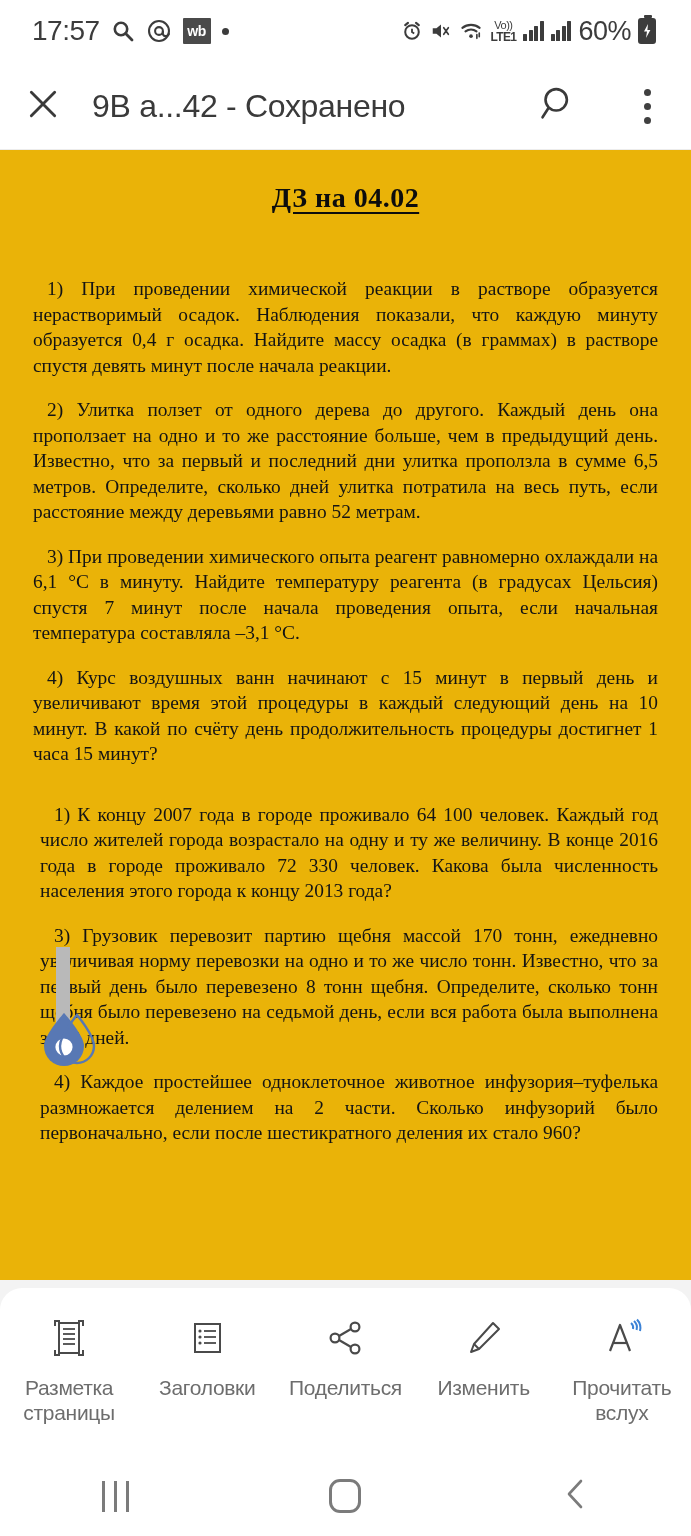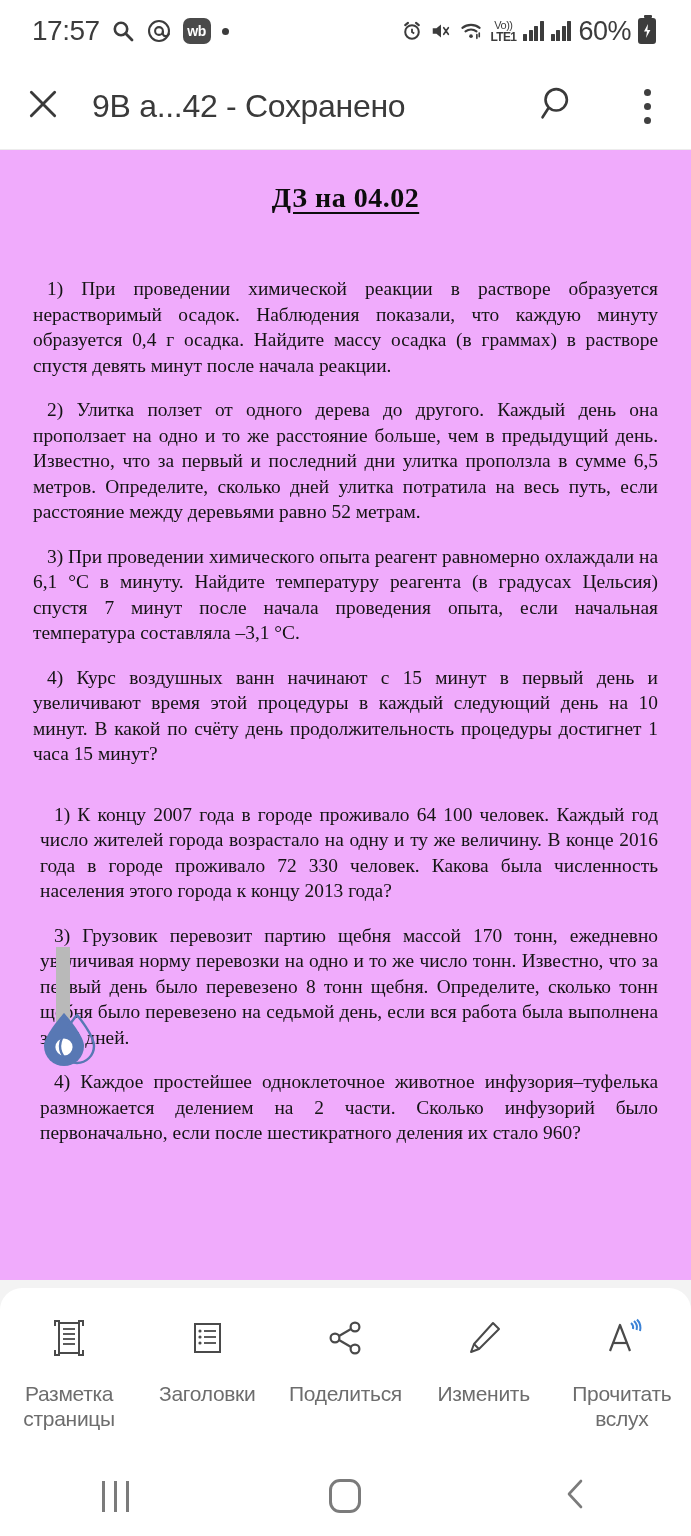--- a/index.html
+++ b/index.html
@@ -15,21 +15,21 @@
   .statusbar {
     position: absolute; left:0; top:0; width:691px; height:62px;
     display:flex; align-items:center; justify-content:space-between;
     padding: 0 35px 0 32px; background:#ffffff;
   }
   .sb-left { display:flex; align-items:center; gap:11px; }
   .sb-time { font-size:28px; color:#3c3c3c; letter-spacing:-0.5px; font-family:"Liberation Sans", sans-serif; }
   .sb-right { display:flex; align-items:center; gap:7px; }
   .icn { display:inline-flex; align-items:center; justify-content:center; }
   .wb-badge {
-    width:28px; height:26px; border-radius:7px; background:#4a4a4a; color:#fff;
+    width:28px; height:26px; border-radius:1px; background:#4a4a4a; color:#fff;
     font-size:14px; font-weight:bold; display:flex; align-items:center; justify-content:center;
     letter-spacing:-0.5px;
   }
   .dot-small { width:7px; height:7px; border-radius:50%; background:#3c3c3c; display:inline-block; }
   .volte { display:flex; flex-direction:column; align-items:center; line-height:1; }
   .volte .v1 { font-size:11px; font-weight:normal; color:#3c3c3c; letter-spacing:-0.5px;}
   .volte .v2 { font-size:12px; font-weight:bold; color:#3c3c3c; letter-spacing:-0.6px;}
   .bars { display:flex; align-items:flex-end; gap:1.5px; height:20px; }
   .bars i { display:block; width:4px; background:#3c3c3c; border-radius:0.5px; }
   .bars i:nth-child(1){height:7px;} .bars i:nth-child(2){height:11px;}
@@ -55,21 +55,21 @@
     flex:1; font-size:32px; color:#3a3a3a; letter-spacing:-0.3px; white-space:nowrap;
     overflow:hidden; text-overflow:ellipsis; padding-left:6px;
   }
   .tb-btn { width:88px; display:flex; align-items:center; justify-content:center; }
   .kebab { display:flex; flex-direction:column; gap:7px; align-items:center; }
   .kebab span { width:7px; height:7px; border-radius:50%; background:#404040; display:block; }
 
   
   .doc {
     position:absolute; left:0; top:150px; width:691px; height:1130px;
-    background:#f0abfc; overflow:hidden;
+    background:#eab308; overflow:hidden;
   }
   .doc-heading {
     text-align:center; font-family:"Liberation Serif", serif; font-weight:bold;
     font-size:28px; color:#0d0d0d; margin-top:32px; letter-spacing:0.5px;
   }
   .doc-heading u { text-decoration: underline; text-underline-offset: 5px; }
   .doc-body { padding: 0 33px; margin-top:62px; }
   .para {
     font-family:"Liberation Serif", serif;
     font-size:19.4px;
@@ -92,21 +92,21 @@
   .sheet-bg {
     position:absolute; left:0; top:1280px; width:691px; height:176px; background:#f3f3f3;
   }
   .sheet {
     position:absolute; left:0; top:1288px; width:691px; height:168px;
     background:#ffffff; border-radius:22px 22px 0 0;
     display:flex; align-items:flex-start; justify-content:space-around;
     padding-top:24px;
   }
   .sheet-item {
-    width:132px; display:flex; flex-direction:column; align-items:center; gap:17px;
+    width:132px; display:flex; flex-direction:column; align-items:center; gap:11px;
   }
   .sheet-label {
     font-size:21px; color:#6d6d6d; text-align:center; line-height:25px;
     letter-spacing:-0.3px; word-break:break-word;
   }
   .sheet-ico { height:52px; display:flex; align-items:center; justify-content:center; }
 
   
   .navbar {
     position:absolute; left:0; bottom:0; width:691px; height:80px;

